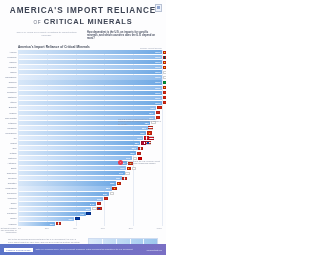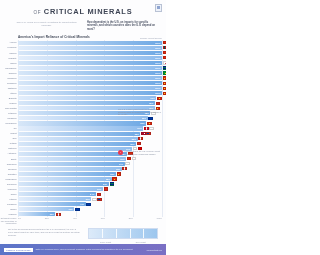--- a/index.html
+++ b/index.html
@@ -160,20 +160,21 @@
   }
   .footer-text { font-size:1.8px; line-height:2.3px; color:#dfe4f7; flex:1; }
   .footer-right { font-size:1.8px; color:#dfe4f7; text-align:right; }
 </style>
 </head>
 <body>
 
 <div class="page">
 
   <div class="header">
+    <div class="title-main">AMERICA'S IMPORT RELIANCE</div>
     <div class="title-sub">
       <span class="title-of">OF</span>
       <span>CRITICAL MINERALS</span>
     </div>
     <div class="corner-badge">
         <i></i>
       </div>
   </div>
 
   <div class="intro">

